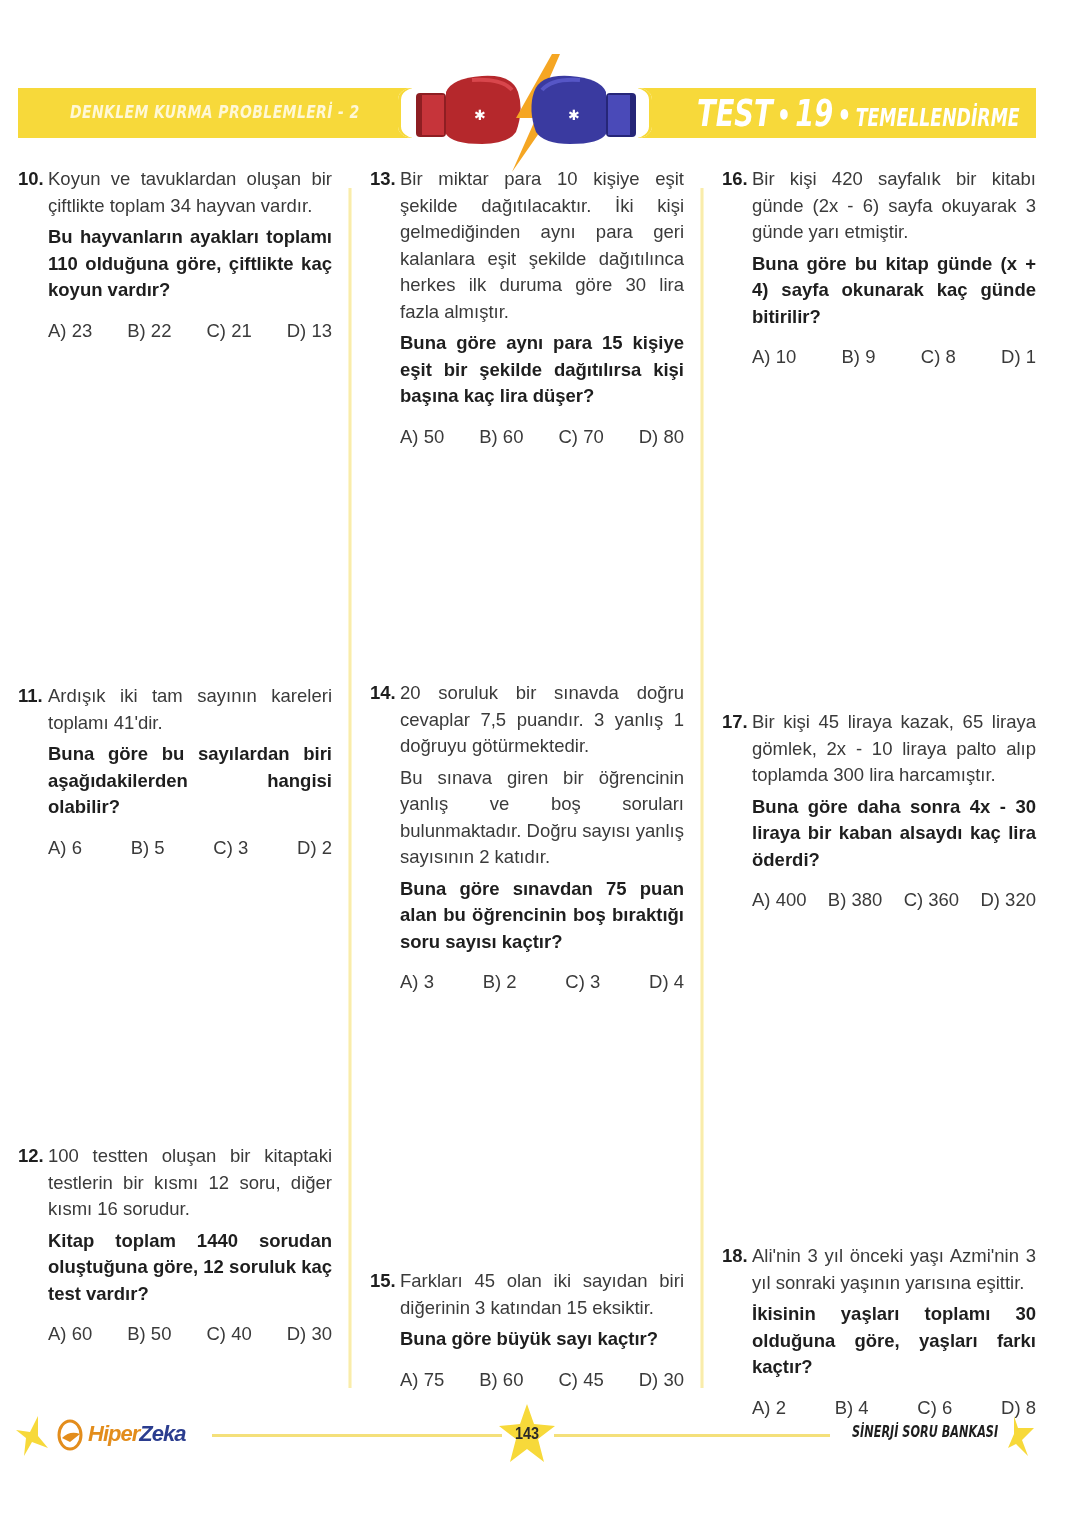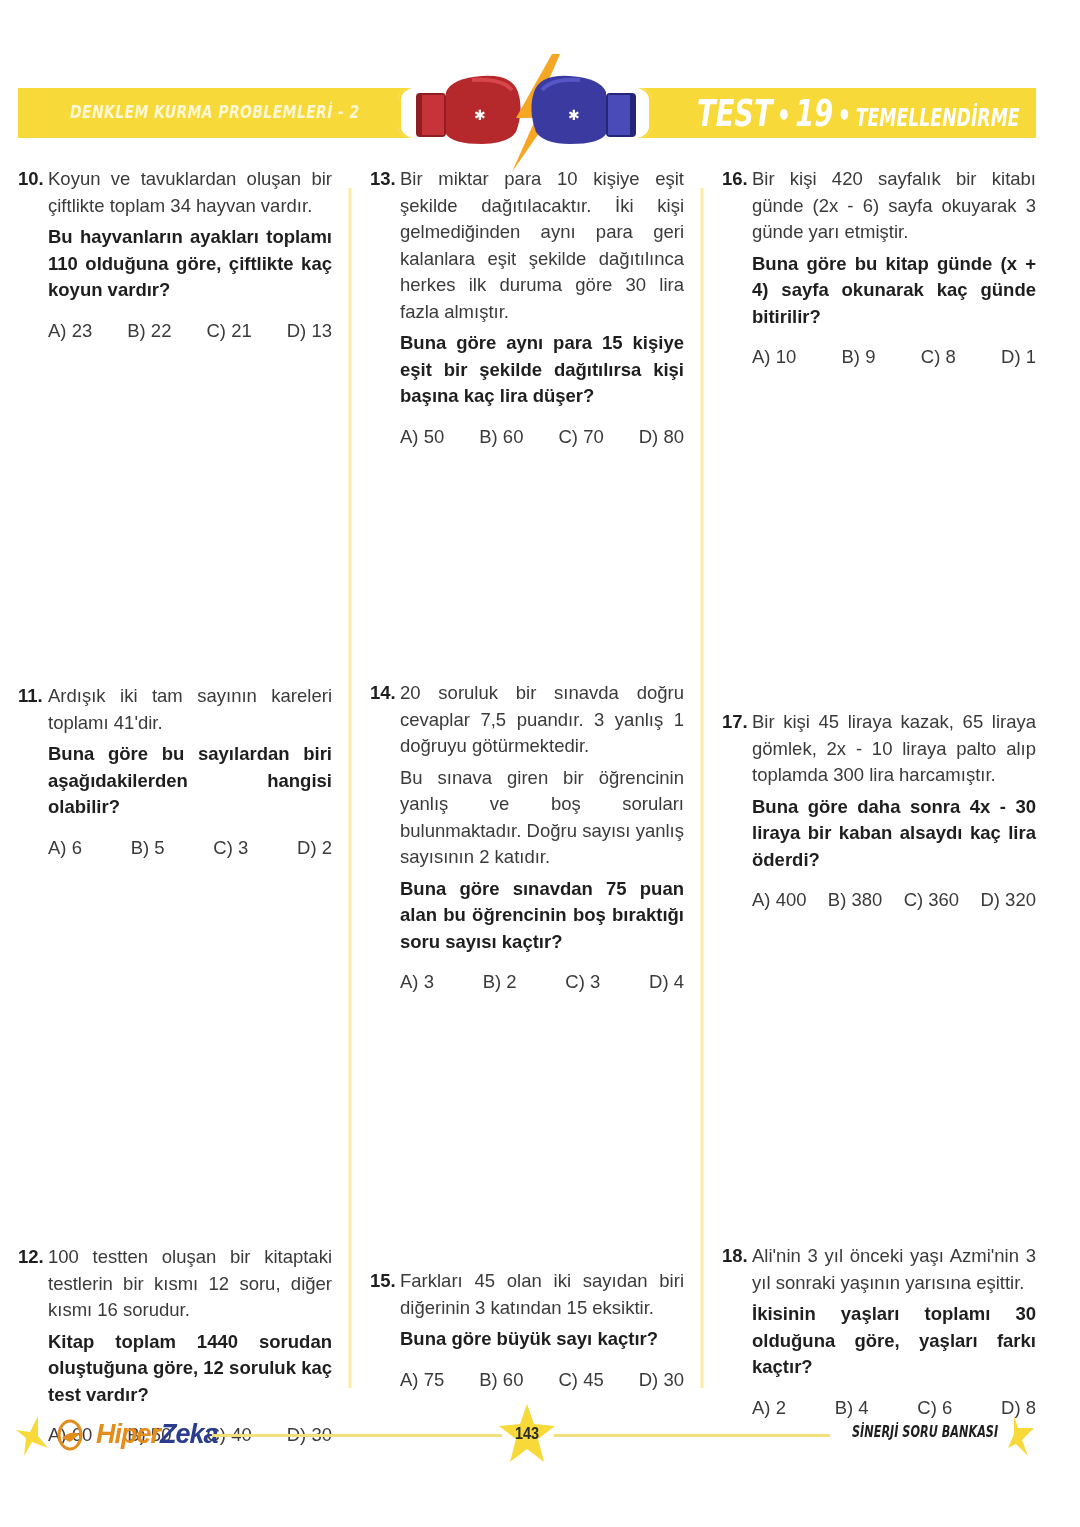--- a/index.html
+++ b/index.html
@@ -48,21 +48,21 @@
   }
   .q .opts span { white-space: nowrap; }
 
   .footer-line { position: absolute; top: 1434px; height: 3px; background: #f4e07a; }
   .star { position: absolute; }
   .page-num {
     position: absolute; left: 505px; top: 1424px; width: 44px; text-align: center; font-size: 17px;
     color: #2a2a2a; font-family: "Liberation Sans", sans-serif; font-weight: bold; transform: scaleX(0.85);
   }
   .brand-logo { position: absolute; left: 56px; top: 1414px; height: 40px; display: flex; align-items: center; }
-  .brand-text { font-weight: bold; font-style: italic; font-size: 27px; letter-spacing: -1px; margin-left: 12px; }
+  .brand-text { font-weight: bold; font-style: italic; font-size: 22px; letter-spacing: -1px; margin-left: 4px; }
   .brand-text .hiper { color: #e38d1c; }
   .brand-text .zeka { color: #2b3d8f; }
   .series-title {
     position: absolute; left: 852px; top: 1423px; font-weight: bold; font-style: italic; font-size: 15px;
     color: #1e1e1e; font-family: "DejaVu Sans", sans-serif; transform: scaleX(0.75); transform-origin: left center; white-space: nowrap;
   }
 </style>
 </head>
 <body>
 
@@ -114,21 +114,21 @@
   <p class="stem">Ardışık iki tam sayının kareleri toplamı 41'dir.</p>
   <p class="ask">Buna göre bu sayılardan biri aşağıdakilerden hangisi olabilir?</p>
   <div class="opts">
     <span>A) 6</span>
     <span>B) 5</span>
     <span>C) 3</span>
     <span>D) 2</span>
   </div>
 </div>
 
-<div class="q" style="left:48px; top:1244px; width:284px;">
+<div class="q" style="left:48px; top:1143px; width:284px;">
   <span class="num">12.</span>
   <p class="stem">100 testten oluşan bir kitaptaki testlerin bir kısmı 12 soru, diğer kısmı 16 sorudur.</p>
   <p class="ask">Kitap toplam 1440 sorudan oluştuğuna göre, 12 soruluk kaç test vardır?</p>
   <div class="opts">
     <span>A) 60</span>
     <span>B) 50</span>
     <span>C) 40</span>
     <span>D) 30</span>
   </div>
 </div>

